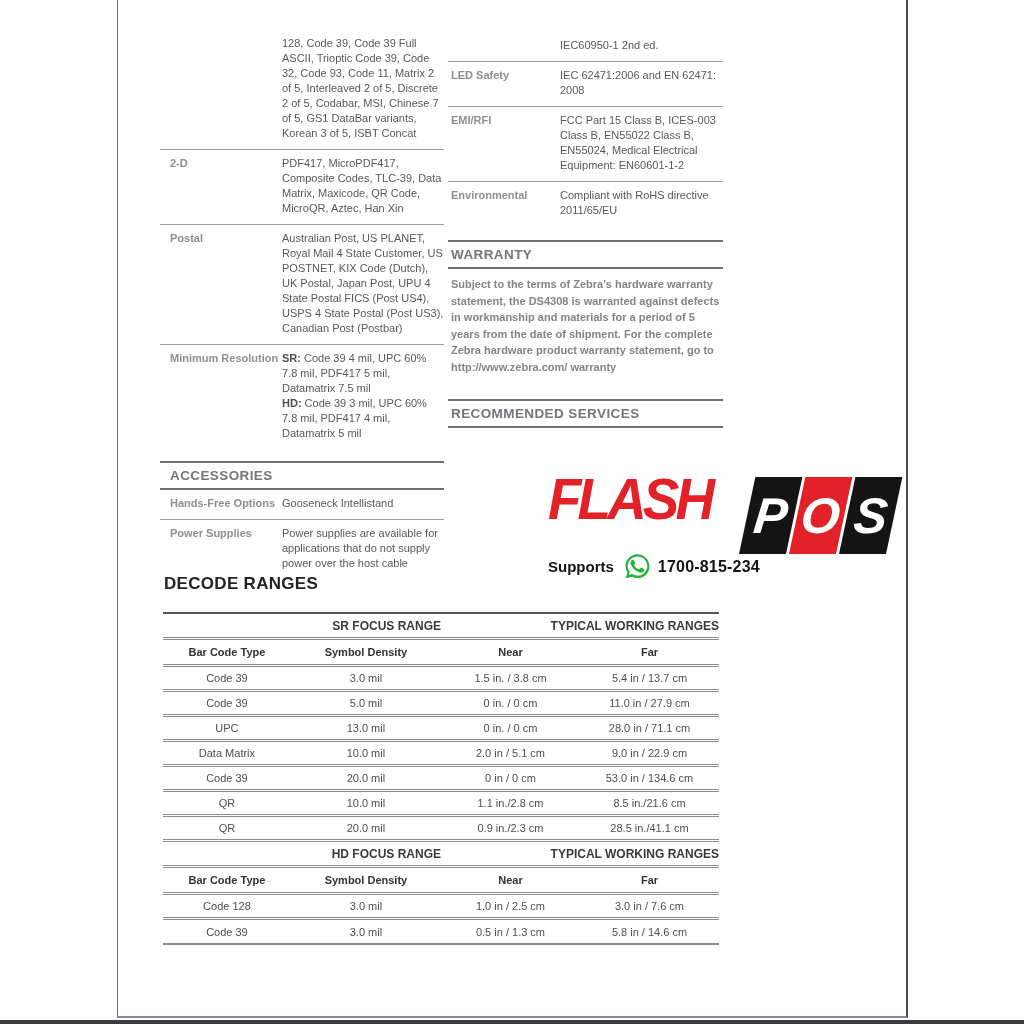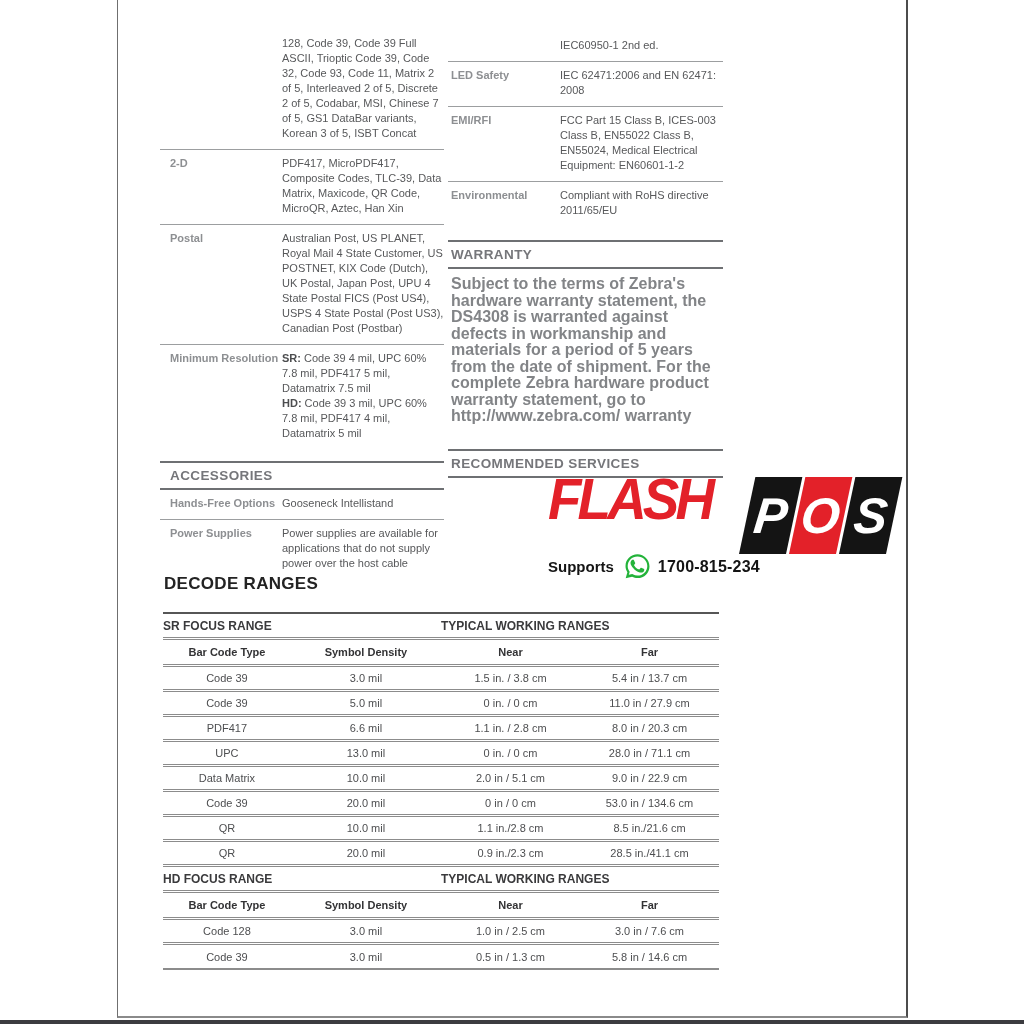--- a/index.html
+++ b/index.html
@@ -24,21 +24,21 @@
   .spec-left .spec-row > .lbl { flex:0 0 122px; padding-left:10px; }
   .spec-right .spec-row > .lbl { flex:0 0 112px; padding-left:3px; }
   .lbl { color:#8d8f92; font-weight:bold; }
   .val { flex:1; color:#57585a; }
   .val .b { font-weight:bold; color:#4c4d4f; }
 
   .sec-head { font-size:13.5px; font-weight:bold; color:#75767a; letter-spacing:.4px;
               border-top:2px solid #6e7073; border-bottom:2px solid #6e7073;
               padding:5px 0 5px 3px; }
   .spec-left .sec-head { margin-top:12px; padding-left:10px; }
-  .para { font-size:16px; line-height:16.5px; font-weight:bold; color:#828487;
+  .para { font-size:11px; line-height:16.5px; font-weight:bold; color:#828487;
           padding:7px 0 10px 3px; overflow-wrap:anywhere; }
   .sec-gap { margin-top:14px; }
 
   
   .logo { position:absolute; left:542px; top:469px; width:356px; height:100px; }
   .logo-flash { position:absolute; left:6px; top:2px; font-size:57px; line-height:56px;
                 font-weight:bold; font-style:italic; color:#e32129; letter-spacing:-4px;
                 transform:scaleX(.96); transform-origin:left top; }
   .logo-pos { position:absolute; left:194px; top:8px; display:flex;
               transform:skewX(-12deg); transform-origin:left bottom; }
@@ -53,21 +53,21 @@
   .wa-icon { margin:0 7px 0 10px; width:27px; height:27px; }
   .phone { font-size:16px; font-weight:bold; color:#141414; letter-spacing:.2px; }
 
   
   .decode { position:absolute; left:163px; top:574px; width:556px; }
   .decode-title { font-size:17px; font-weight:bold; color:#232323; letter-spacing:.3px;
                   padding-left:1px; margin-bottom:18px; }
   .dtable { border-top:2px solid #565656; }
   .t-row { display:flex; align-items:center; border-bottom:3px double #8c8c8c; }
   .t-group { height:26px; }
-  .t-group div { width:50%; text-align:left; font-size:12px; font-weight:bold; color:#3a3a3c; }
+  .t-group div { width:50%; text-align:right; font-size:12px; font-weight:bold; color:#3a3a3c; }
   .t-head { height:27px; }
   .t-head div, .t-data div { text-align:center; }
   .t-head div { font-size:11px; font-weight:bold; color:#333335; }
   .t-data { height:25px; }
   .t-data div { font-size:11px; color:#4d4e50; }
   .c1 { width:23%; } .c2 { width:27%; } .c3 { width:25%; } .c4 { width:25%; }
   .dtable .t-data:last-of-type { border-bottom:2px solid #8c8c8c; }
 </style>
 </head>
 <body>
@@ -222,26 +222,20 @@
           <div class="c4">5.4 in / 13.7 cm</div>
         </div>
 
         <div class="t-row t-data">
           <div class="c1">Code 39</div>
           <div class="c2">5.0 mil</div>
           <div class="c3">0 in. / 0 cm</div>
           <div class="c4">11.0 in / 27.9 cm</div>
         </div>
 
-        <div class="t-row t-data">
-          <div class="c1">PDF417</div>
-          <div class="c2">6.6 mil</div>
-          <div class="c3">1.1 in. / 2.8 cm</div>
-          <div class="c4">8.0 in / 20.3 cm</div>
-        </div>
 
         <div class="t-row t-data">
           <div class="c1">UPC</div>
           <div class="c2">13.0 mil</div>
           <div class="c3">0 in. / 0 cm</div>
           <div class="c4">28.0 in / 71.1 cm</div>
         </div>
 
         <div class="t-row t-data">
           <div class="c1">Data Matrix</div>

